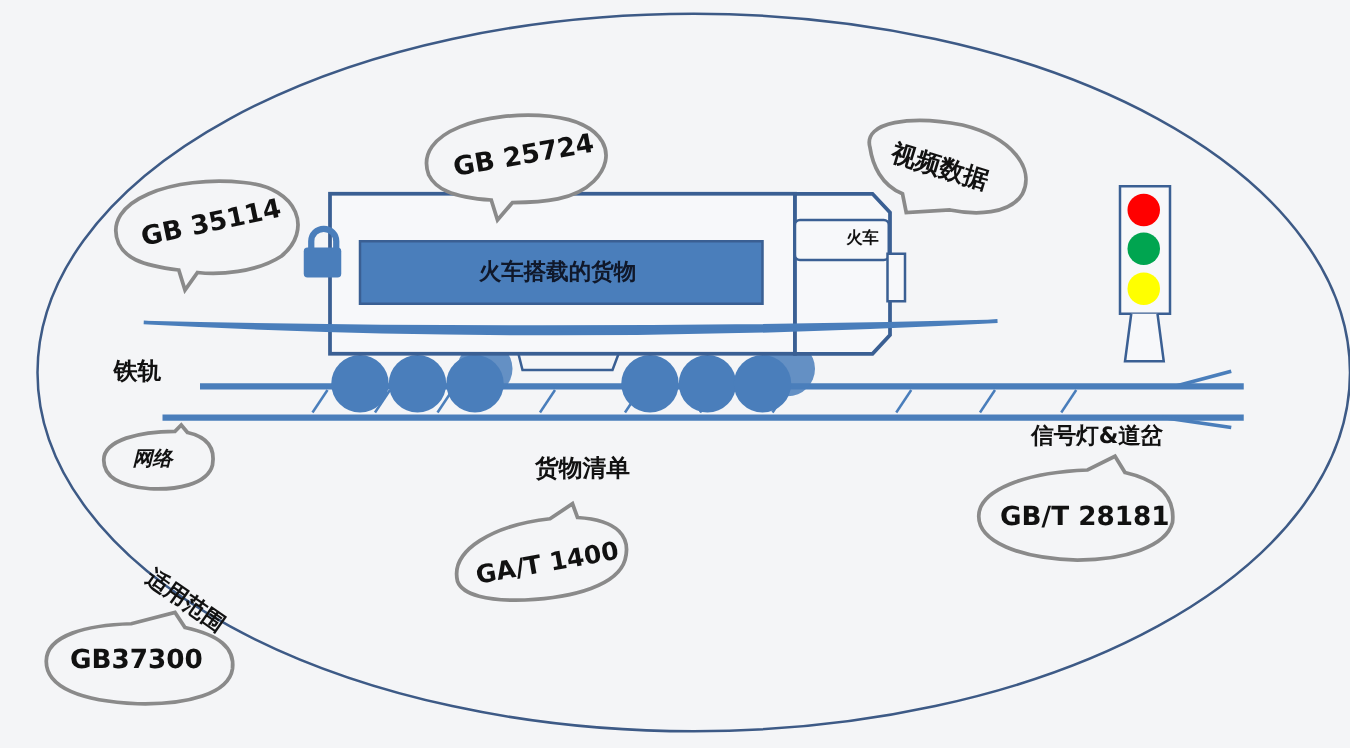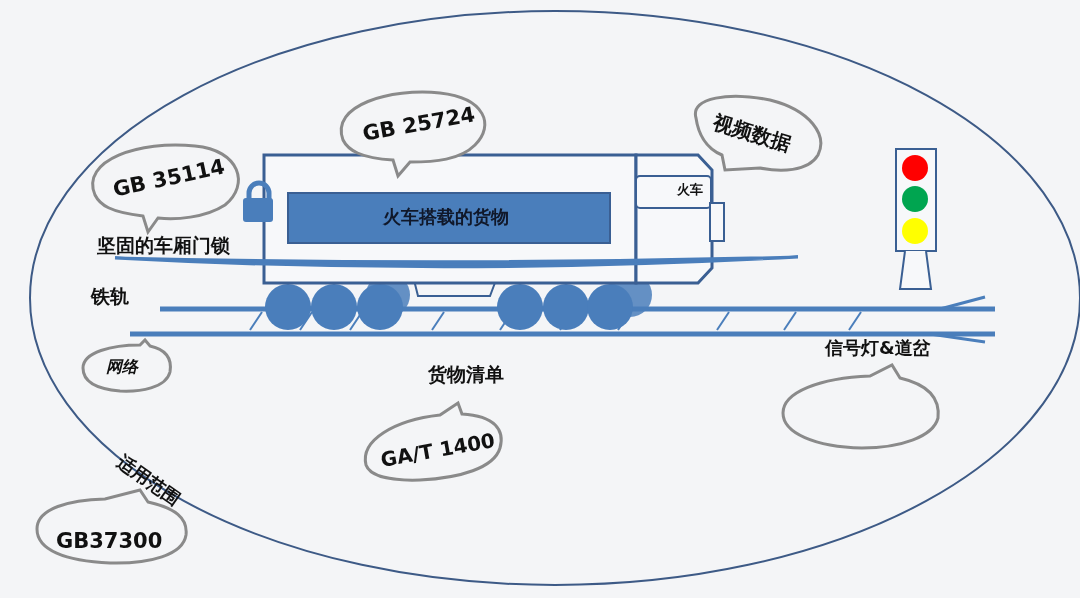--- a/index.html
+++ b/index.html
@@ -79,23 +79,23 @@
       <path d="M783 413 C783 392 820 378 870 376 L892 365 L900 378 C930 385 940 400 938 418 C933 437 900 448 862 448 C815 447 783 433 783 413 Z"></path>
       <path d="M37 529 C37 508 70 500 105 499 L140 490 L148 502 C175 508 188 518 186 535 C183 555 150 564 110 563 C65 561 37 550 37 529 Z"></path>
     </g>
   </svg>
 
   <div class="bubble-text" style="left:112px;top:166px;font-size:21px;transform:rotate(-12deg);">GB 35114</div>
   <div class="bubble-text" style="left:362px;top:112px;font-size:21px;transform:rotate(-10deg);">GB 25724</div>
   <div class="bubble-text" style="left:712px;top:120px;font-size:20px;transform:rotate(17deg);">视频数据</div>
   <div class="bubble-text" style="left:106px;top:357px;font-size:16px;font-style:italic;">网络</div>
   <div class="bubble-text" style="left:380px;top:438px;font-size:20px;transform:rotate(-10deg);">GA/T 1400</div>
-  <div class="bubble-text" style="left:56px;top:515px;font-size:21px;margin-top:14px;">GB37300</div>
+  <div class="bubble-text" style="left:800px;top:401px;font-size:21px;">GB/T 28181</div>
+  <div class="bubble-text" style="left:56px;top:515px;font-size:21px;">GB37300</div>
 
   <div class="lbl" style="left:383px;top:205px;font-size:18px;color:#10182a;">火车搭载的货物</div>
   <div class="lbl" style="left:650px;top:181px;font-size:13px;margin-left:27px;">火车</div>
 
-  <div class="lbl" style="left:97px;top:233px;">坚固的车厢门锁</div>
   <div class="lbl" style="left:91px;top:284px;">铁轨</div>
   <div class="lbl" style="left:428px;top:362px;text-align:right;">货物清单</div>
   <div class="lbl" style="left:825px;top:336px;font-size:18px;">信号灯&amp;道岔</div>
   <div class="lbl" style="left:126px;top:450px;font-size:18px;transform:rotate(35deg);transform-origin:left top;">适用范围</div>
 </div>
 
 </body></html>

